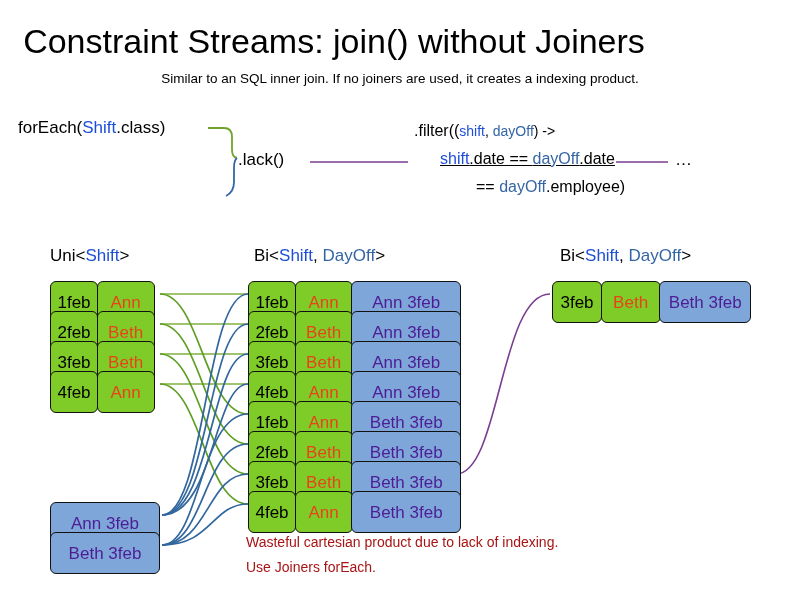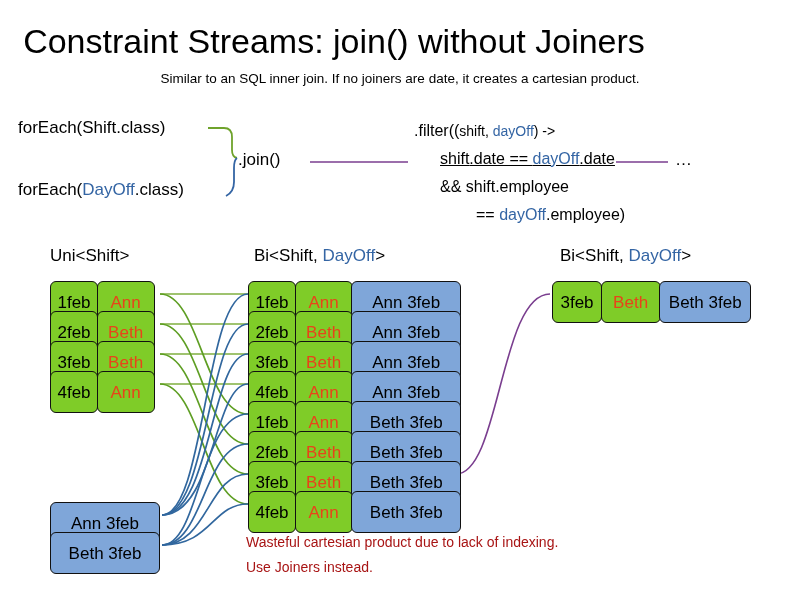--- a/index.html
+++ b/index.html
@@ -38,21 +38,21 @@
     font-size: 13.5px;
     line-height: 18px;
   }
   
   .code {
     position: absolute;
     font-size: 17px;
     line-height: 20px;
     white-space: nowrap;
   }
-  .shiftc { color: #000000; }
+  .shiftc { color: #1d4ed8; }
   .dayoffc { color: #3465A4; }
   .small-var { font-size: 14px; }
   #foreach-shift { left: 18px; top: 118px; }
   #foreach-dayoff { left: 18px; top: 180px; }
   #join-label { left: 238px; top: 150px; }
   #filter-block {
     position: absolute;
     left: 414px; top: 117px;
     font-size: 16px;
     line-height: 28px;
@@ -92,21 +92,21 @@
     align-items: center;
     justify-content: center;
     font-size: 17px;
     line-height: 17px;
     margin-right: -1.4px;
   }
   .cell.green { background: #7FCC28; }
   .cell.blue  { background: #7FA6D9; }
   .cell .date { color: #000000; }
   .cell .name { color: #E8441A; }
-  .cell .pair { color: #000000; }
+  .cell .pair { color: #4c1d95; }
   .c-date { width: 48px; }
   .c-name { width: 58px; }
   .c-pair { width: 110px; }
   .c-dayoff { width: 110px; }
   .c-res-date { width: 50px; }
   .c-res-name { width: 60px; }
   .c-res-pair { width: 92px; }
   
   #warning {
     position: absolute;
@@ -156,41 +156,35 @@
 
     <path d="M162,545 C200,545 200,414 248,414" fill="none" stroke="#31679E" stroke-width="1.7"></path>
     <path d="M162,545 C204,545 204,444 248,444" fill="none" stroke="#31679E" stroke-width="1.7"></path>
     <path d="M162,545 C208,545 208,474 248,474" fill="none" stroke="#31679E" stroke-width="1.7"></path>
     <path d="M162,545 C212,545 212,504 248,504" fill="none" stroke="#31679E" stroke-width="1.7"></path>
 
     <path d="M456,474 C500,474 500,294 550,294" fill="none" stroke="#7A3E8F" stroke-width="1.6"></path>
   </svg>
 
   <div class="title">Constraint Streams: join() without Joiners</div>
-  <div class="subtitle">Similar to an SQL inner join. If no joiners are date, it creates a cartesian product.</div>
+  <div class="subtitle">Similar to an SQL inner join. If no joiners are used, it creates a indexing product.</div>
 
   <div class="code" id="foreach-shift">
     <span>forEach(</span><span class="shiftc">Shift</span><span>.class)</span>
   </div>
 
-  <div class="code" id="foreach-dayoff">
-    <span>forEach(</span><span class="dayoffc">DayOff</span><span>.class)</span>
-  </div>
-
-  <div class="code" id="join-label">.join()</div>
+
+  <div class="code" id="join-label">.lack()</div>
 
   <div id="filter-block">
     <div class="l1">
       <span>.filter((</span><span class="shiftc small-var">shift</span><span class="small-var">, </span><span class="dayoffc small-var">dayOff</span><span class="small-var">) -&gt;</span>
     </div>
     <div class="l2">
       <span class="shiftc">shift</span><span>.date == </span><span class="dayoffc">dayOff</span><span>.date</span>
-    </div>
-    <div class="l3">
-      <span>&amp;&amp; </span><span class="shiftc">shift</span><span>.employee</span>
     </div>
     <div class="l4">
       <span>== </span><span class="dayoffc">dayOff</span><span>.employee)</span>
     </div>
   </div>
 
   <div id="ellipsis">…</div>
 
   <div class="col-head" id="head-uni-shift">
     <span>Uni&lt;</span><span class="shiftc">Shift</span><span>&gt;</span>
@@ -350,16 +344,16 @@
           <span class="name">Beth</span>
         </div>
         <div class="cell blue c-res-pair">
           <span class="pair">Beth 3feb</span>
         </div>
       </div>
     </div>
 
   <div id="warning">
     <div>Wasteful cartesian product due to lack of indexing.</div>
-    <div>Use Joiners instead.</div>
+    <div>Use Joiners forEach.</div>
   </div>
 
 </div>
 
 </body></html>

